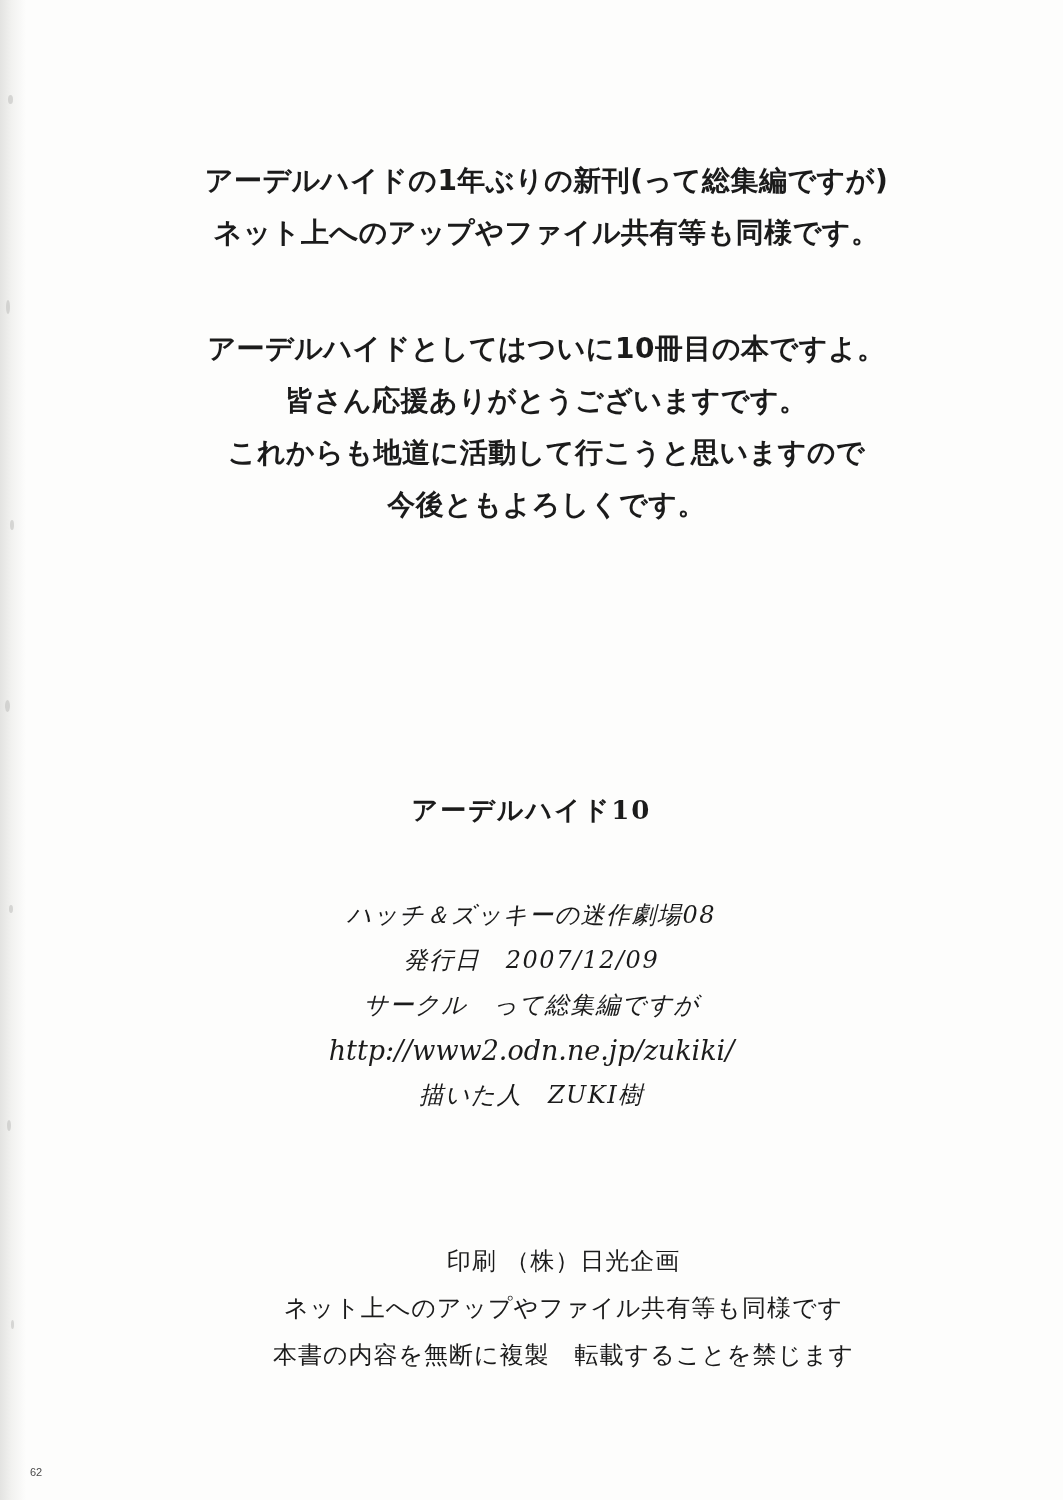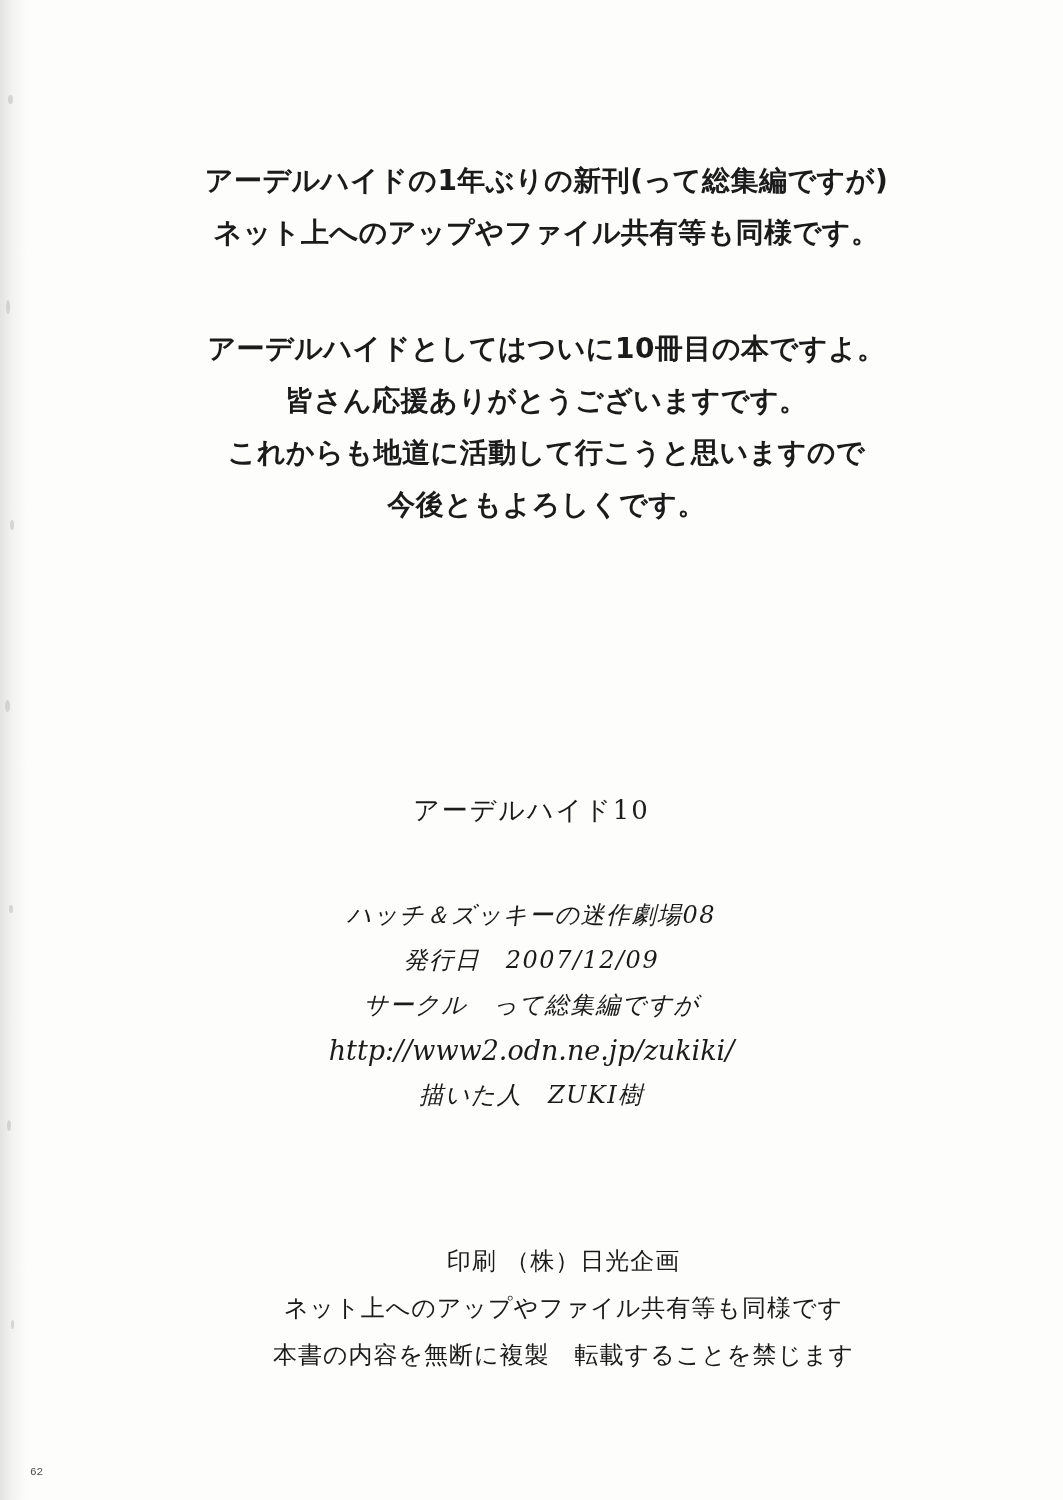--- a/index.html
+++ b/index.html
@@ -59,20 +59,21 @@
 
   
   .colophon {
     font-family: "DejaVu Serif", serif;
     color: #1b1b1b;
   }
   .title-line {
     top: 793px;
     font-size: 26px;
     letter-spacing: 2px;
+    font-weight: bold;
   }
   .info {
     top: 893px;
     font-size: 24px;
     line-height: 45px;
     letter-spacing: 1.5px;
     font-style: italic;
   }
   .info .url {
     letter-spacing: 0px;
@@ -82,21 +83,21 @@
     top: 1238px;
     font-size: 24px;
     line-height: 47px;
     letter-spacing: 1px;
     margin-left: 32px;
   }
   .page-number {
     position: absolute;
     left: 30px;
     bottom: 22px;
-    font-family: Liberation Mono, monospace;
+    font-family: Liberation Sans, sans-serif;
     font-size: 11px;
     color: #4a4a4a;
   }
   .line { display: block; }
 </style>
 </head>
 <body>
 
 <div class="page">
 

